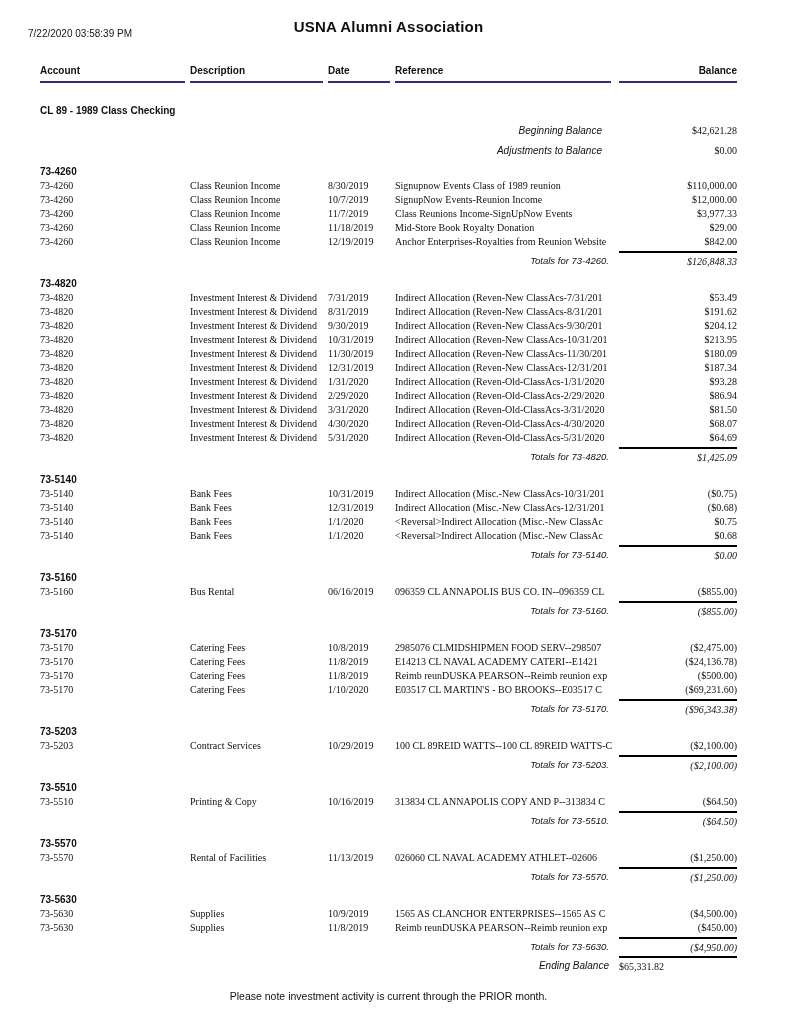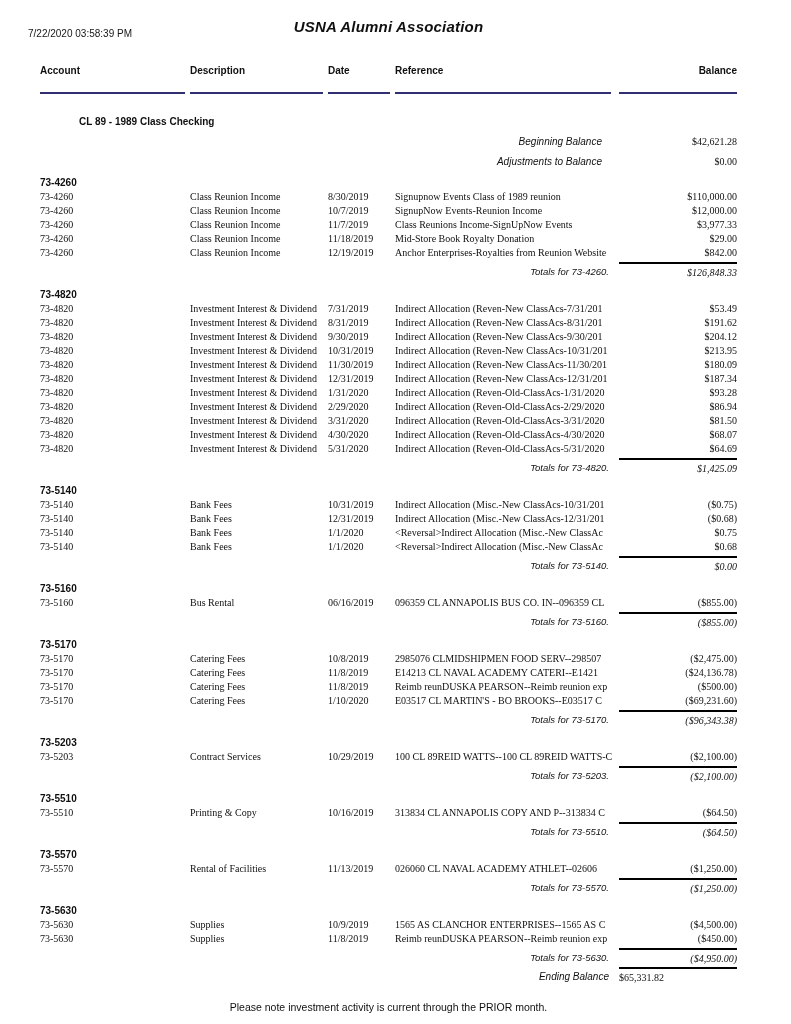--- a/index.html
+++ b/index.html
@@ -5,32 +5,32 @@
   * { margin:0; padding:0; box-sizing:border-box; }
   html,body { background:#ffffff; }
   body {
     width:791px; height:1024px; overflow:hidden;
     font-family:"Liberation Sans", sans-serif;
     color:#101010;
   }
   .page { position:relative; width:791px; height:1024px; padding:14px 54px 0 40px; }
 
   .timestamp { position:absolute; left:28px; top:28px; font-size:10px; color:#161616; }
-  .titles { text-align:center; padding-top:4px;font-style:italic; }
+  .titles { text-align:center; padding-top:4px; }
   .title { font-size:15px; font-weight:bold; letter-spacing:.2px; }
   .subtitle { font-size:15px; font-weight:bold; margin-top:4px; letter-spacing:.2px; }
 
   .grid { display:grid; grid-template-columns:150px 138px 67px 1fr 118px; }
 
   .colheads { margin-top:30px; font-size:10px; font-weight:bold; }
-  .colheads .ch { border-bottom:2px solid #322e72; padding-bottom:16px; margin-right:5px; }
+  .colheads .ch { border-bottom:2px solid #322e72; padding-bottom:5px; margin-right:5px; }
   .colheads .ch.ref { margin-right:8px; }
   .colheads .ch.balance { text-align:right; margin-right:0; }
 
-  .group-title { margin-top:22px; font-size:10px; font-weight:bold;margin-left:39px; }
+  .group-title { margin-top:22px; font-size:10px; font-weight:bold; }
 
   .open-row { height:20px; font-size:10px; align-items:end;gap:7px; }
   .open-row .label { grid-column:1/5; text-align:right; font-style:italic; padding-right:10px; }
   .open-row .value { text-align:right; font-family:"Liberation Serif", serif; }
 
   .section-code { margin-top:10px; height:14px; font-size:10px; font-weight:bold; }
 
   .entry { height:14px; font-size:10px; font-family:"Liberation Serif", serif; white-space:nowrap; }
   .entry span { overflow:hidden; }
   .entry .amount { text-align:right; }

